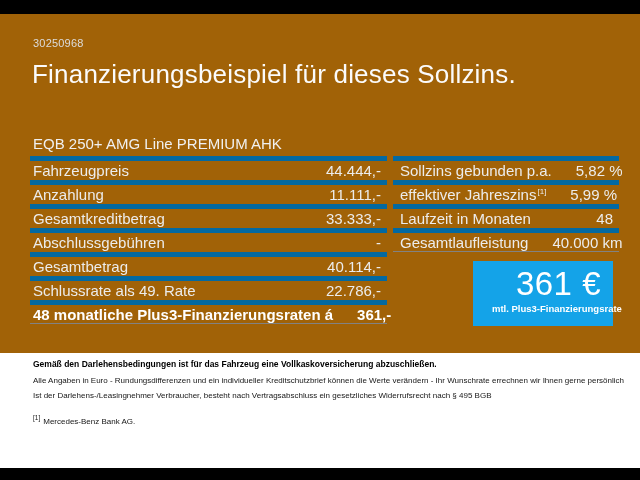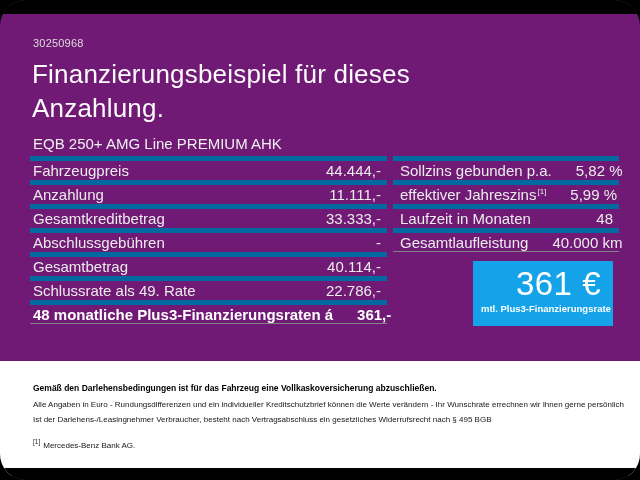--- a/index.html
+++ b/index.html
@@ -1,20 +1,19 @@
 <!DOCTYPE html>
 <html><head>
 <meta charset="utf-8">
 <style>
   html,body{margin:0;padding:0;background:#000;}
   .screen{
     position:relative;width:640px;height:480px;overflow:hidden;
-    background:#701a75;
+    background:#a16207;
     font-family:"Liberation Sans", sans-serif;
-    border-radius:26px;
     -webkit-font-smoothing:antialiased;
   }
   .strip{position:absolute;left:0;width:640px;background:#000;}
   .strip.top{top:0;height:14px;}
   .strip.bottom{top:468px;height:12px;}
 
   .ref{position:absolute;left:33px;top:37px;font-size:11px;color:#dcdcdc;letter-spacing:.2px;}
   .title{
     position:absolute;left:32px;top:57px;width:500px;margin:0;
     font-size:26px;line-height:34px;font-weight:400;color:#fbfbfb;letter-spacing:.2px;
@@ -37,45 +36,45 @@
 
   .rate-box{
     position:absolute;left:473px;top:261px;width:140px;height:65px;
     box-sizing:border-box;
   }
   .rate-amount{
     margin-top:4px;text-align:right;padding-right:12px;
     font-size:33px;line-height:37px;font-weight:400;color:#fff;letter-spacing:.5px;
   }
   .rate-caption{
-    text-align:center;padding:1px 3px 0 8px;
+    text-align:center;padding:1px 3px 0 19px;
     font-size:9.5px;font-weight:700;color:#fff;white-space:nowrap;
   }
 
   .legal{
     position:absolute;left:0;top:353px;width:640px;height:115px;
-    background:#ffffff;box-sizing:border-box;padding:18px 0 0 33px;margin-top:8px;
+    background:#ffffff;box-sizing:border-box;padding:2px 0 0 33px;
   }
   .legal p{margin:0;line-height:14px;color:#161616;white-space:nowrap;}
   .legal .l1{font-size:8.5px;font-weight:700;color:#000;margin-top:2px;}
   .legal .l2{font-size:8px;margin-top:3px;}
   .legal .l3{font-size:8px;margin-top:1px;}
   .legal .l4{font-size:8px;margin-top:8px;}
   .legal .mark{font-size:6.5px;vertical-align:super;margin-right:3px;}
 </style>
 </head>
 <body>
 
 <div class="screen">
 
   <div class="strip top"></div>
 
   <div class="ref">30250968</div>
 
-  <h1 class="title">Finanzierungsbeispiel für dieses Anzahlung.</h1>
+  <h1 class="title">Finanzierungsbeispiel für dieses Sollzins.</h1>
 
   <div class="vehicle">EQB 250+ AMG Line PREMIUM AHK</div>
 
   <div class="ftable">
     <div class="row">
       <span class="lbl">Fahrzeugpreis</span>
       <span class="val">44.444,-</span>
     </div>
     <div class="row">
       <span class="lbl">Anzahlung</span>

